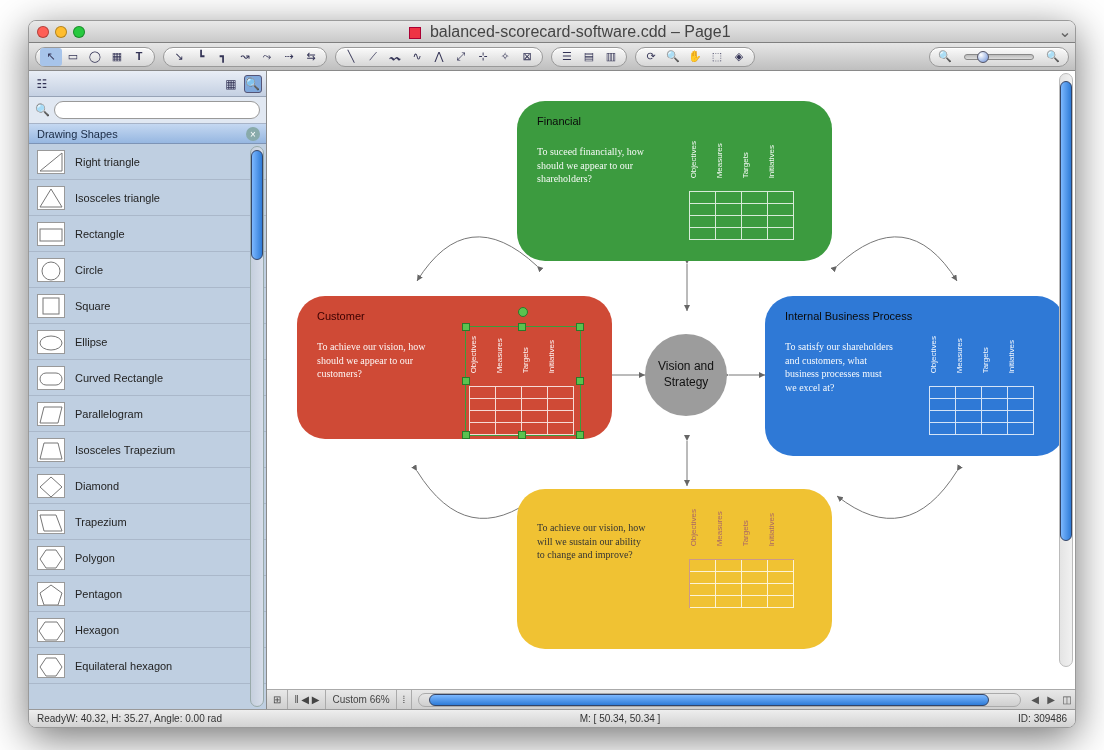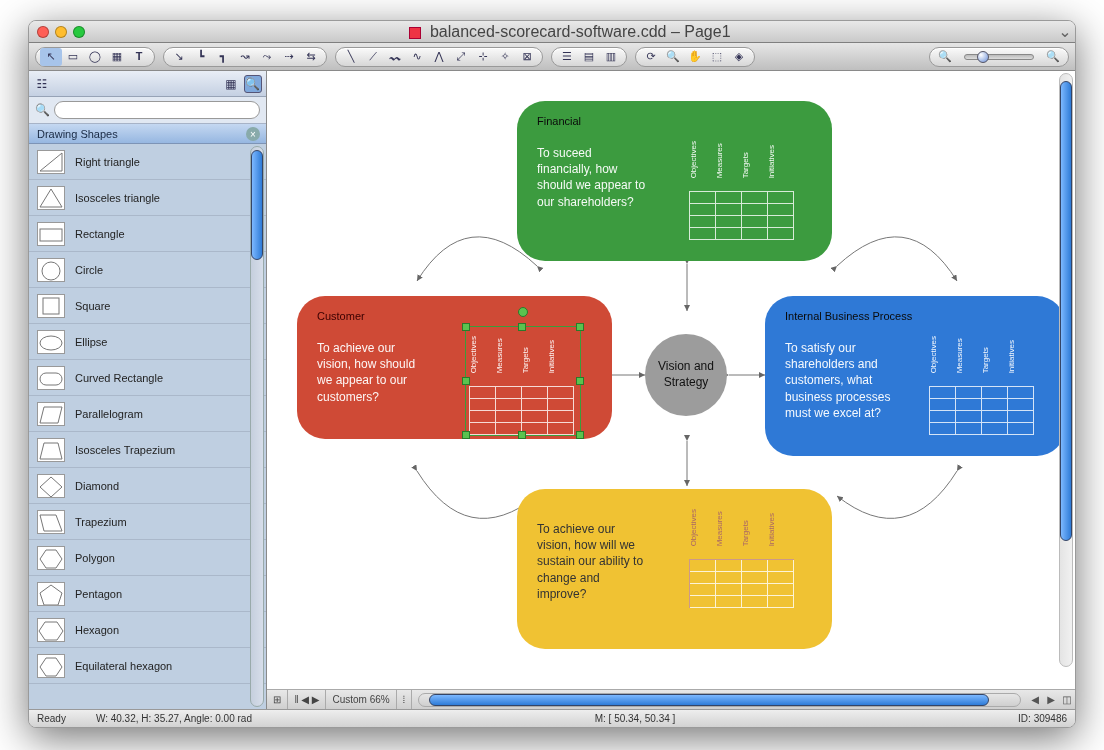--- a/index.html
+++ b/index.html
@@ -37,41 +37,41 @@
   .scroll-track{position:absolute;right:2px;top:2px;bottom:2px;width:14px;background:linear-gradient(90deg,#c5cfdd,#d7deea);border:1px solid #9aa;border-radius:7px;}
   .scroll-thumb{position:absolute;right:3px;top:6px;width:12px;height:110px;background:linear-gradient(90deg,#7cb8ff,#2e7bd7);border-radius:6px;border:1px solid #346;}
   
   .canvas-area{ flex:1; position:relative; background:#fff; display:flex; flex-direction:column;}
   .canvas{flex:1;position:relative;overflow:hidden;}
   .canvas .vscroll{position:absolute;right:2px;top:2px;bottom:22px;width:14px;background:linear-gradient(90deg,#e4e4e4,#f1f1f1);border:1px solid #bbb;border-radius:7px;}
   .canvas .vthumb{position:absolute;right:3px;top:10px;width:12px;height:460px;background:linear-gradient(90deg,#7cb8ff,#2e7bd7);border-radius:6px;border:1px solid #346;}
   
   .card{position:absolute;border-radius:28px;padding:14px 20px;color:#fff;}
   .card .card-title{font-size:11px;color:rgba(0,0,0,.7);margin-bottom:18px;}
-  .card .desc{font-size:12px;line-height:1.35;color:rgba(255,255,255,.95);width:110px;}
+  .card .desc{font-size:10px;line-height:1.35;color:rgba(255,255,255,.95);width:110px;font-family:Liberation Serif, serif;}
   .card.green .card-title,.card.blue .card-title{color:#0a0a0a;}
   .card.red .card-title{color:#3a0000;}
   .card.yellow .card-title{color:#3a2a00;}
   .mini-table{position:absolute;display:grid;grid-template-columns:repeat(4,26px);grid-auto-rows:12px;border-left:1px solid rgba(255,255,255,.8);border-top:1px solid rgba(255,255,255,.8);}
   .mini-table div{border-right:1px solid rgba(255,255,255,.8);border-bottom:1px solid rgba(255,255,255,.8);}
   .col-head{position:absolute;display:flex;}
   .col-head span{width:26px;font-size:8px;color:rgba(255,255,255,.95);writing-mode:vertical-rl;transform:rotate(180deg);text-align:left;padding-bottom:2px;}
   .center-node{position:absolute;width:82px;height:82px;border-radius:50%;background:#9c9c9c;display:flex;align-items:center;justify-content:center;text-align:center;font-size:12px;color:#111;line-height:1.3;}
   .sel-handles{position:absolute;border:1px solid #3a9d3a;}
   .sel-handles .h{position:absolute;width:8px;height:8px;background:#5bc24f;border:1px solid #2a7a2a;}
   .sel-handles .rot{position:absolute;width:10px;height:10px;background:#5bc24f;border:1px solid #2a7a2a;border-radius:50%;}
   .arrow-svg{position:absolute;inset:0;pointer-events:none;}
   
   .hbar{height:20px;border-top:1px solid #aaa;background:linear-gradient(#e8e8e8,#cfcfcf);display:flex;align-items:center;font-size:10px;}
   .hbar .seg{padding:0 6px;border-right:1px solid #aaa;height:100%;display:flex;align-items:center;color:#444;}
   .hbar .hscroll{flex:1;height:14px;margin:0 6px;background:linear-gradient(#e6e6e6,#cfcfcf);border:1px solid #aaa;border-radius:7px;position:relative;}
   .hbar .hthumb{position:absolute;left:10px;top:0;height:12px;width:560px;background:linear-gradient(#7cb8ff,#2e7bd7);border-radius:6px;border:1px solid #346;}
   .hbar .arrowbtn{width:16px;text-align:center;color:#555;}
   
-  .statusbar{height:18px;background:linear-gradient(#eee,#d2d2d2);border-top:1px solid #999;display:flex;align-items:center;font-size:10px;color:#333;padding:0 8px;gap:30px;}
+  .statusbar{height:18px;background:linear-gradient(#eee,#d2d2d2);border-top:1px solid #999;display:flex;align-items:center;font-size:10px;color:#333;padding:0 8px;}
   .statusbar .fill{flex:1;}
 </style>
 </head>
 <body>
 
 <div class="window">
 
   <div class="titlebar">
     <div class="traffic">
       <div class="dot red"></div>

